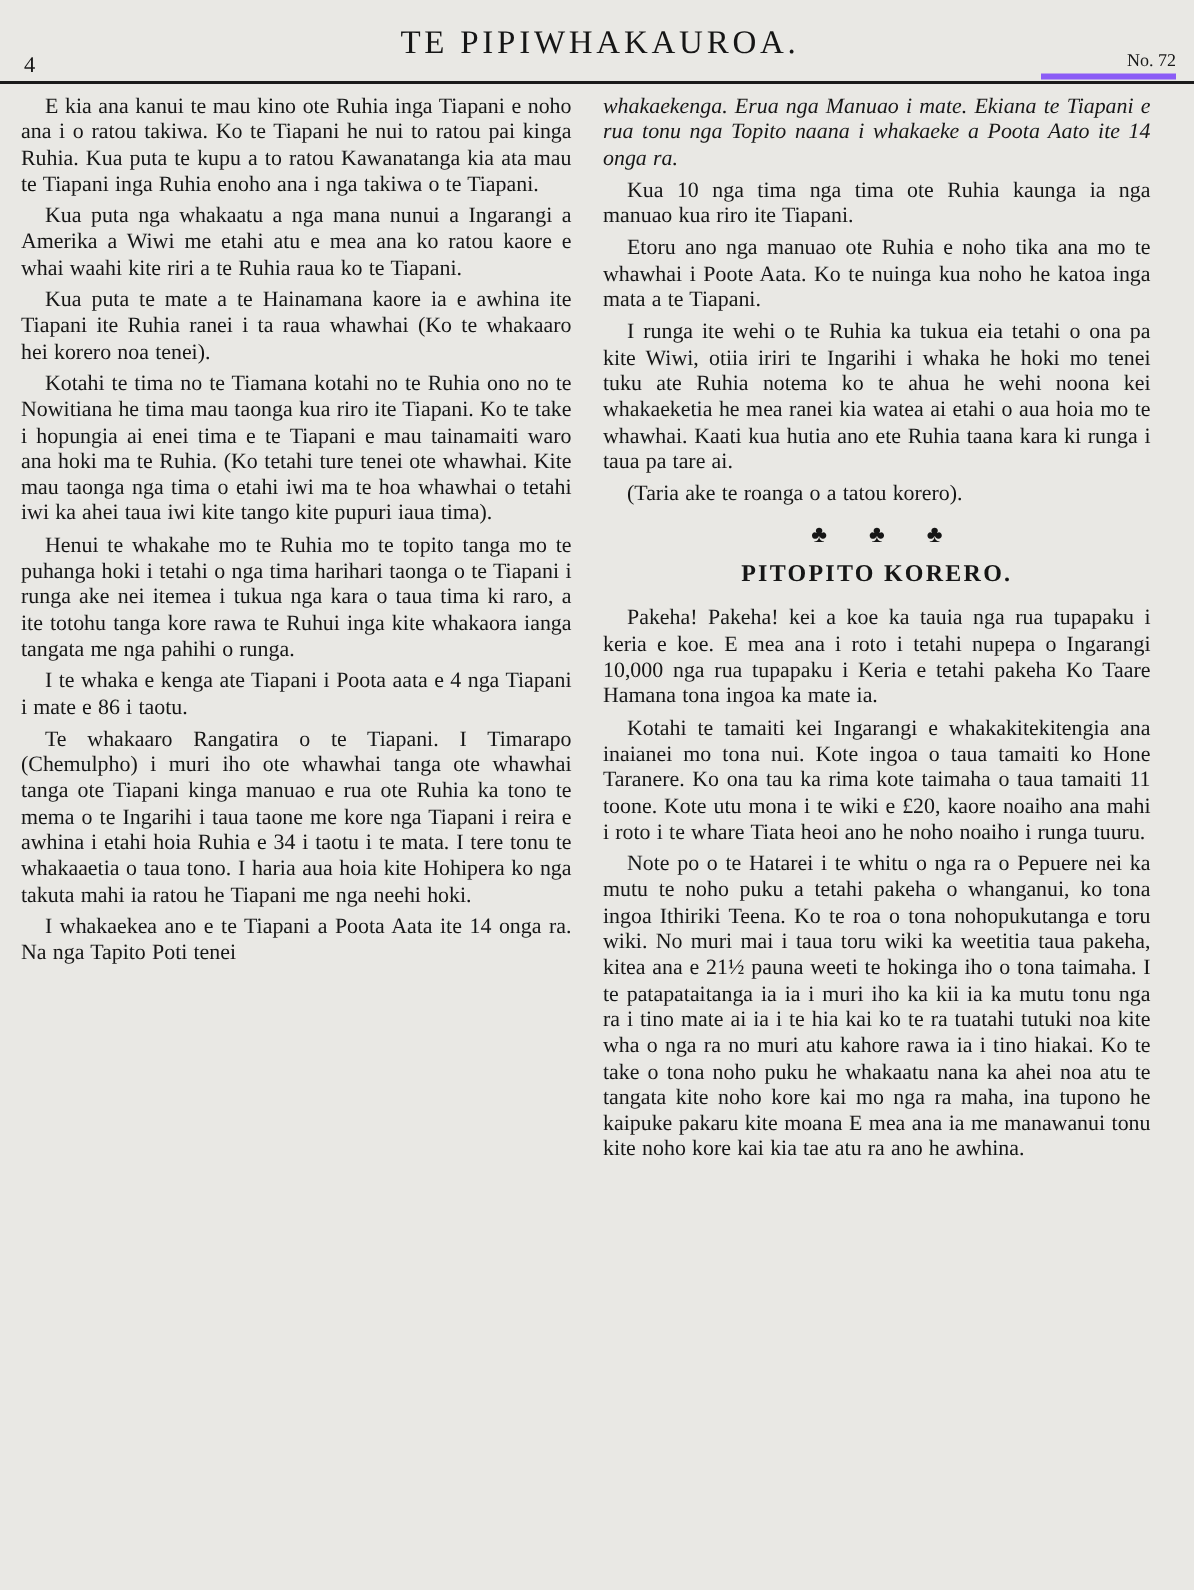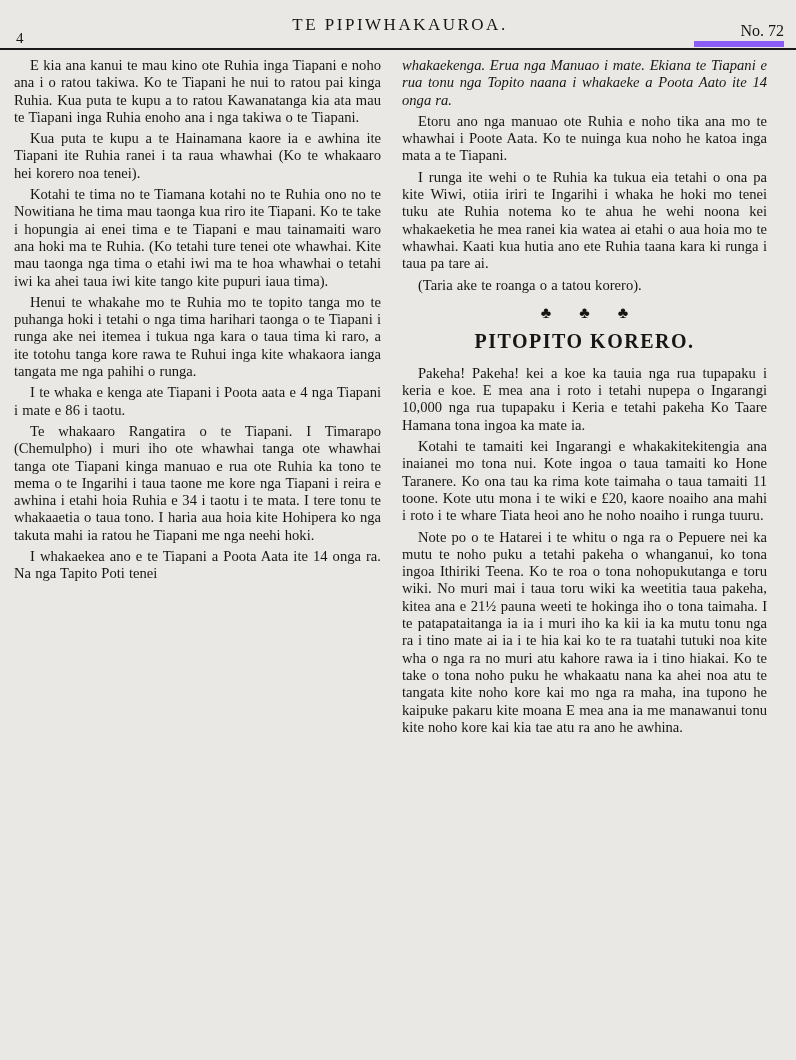--- a/index.html
+++ b/index.html
@@ -23,30 +23,30 @@
     border-bottom: 2px solid #1a1a1a;
   }
   .page-num {
     width: 90px;
     font-size: 15px;
   }
   .title {
     flex: 1;
     margin: 12px;
     text-align: center;
-    font-size: 17px;
+    font-size: 22px;
     font-weight: normal;
     letter-spacing: 2.5px;
     font-family: Liberation Serif, serif;
   }
   .issue {
     width: 90px;
     text-align: right;
-    font-size: 16px;
-    border-bottom: 6px solid #8b5cf6;
+    font-size: 12px;
+    border-bottom: 4px solid #8b5cf6;
     padding-bottom: 1px;
   }
   .columns {
     display: flex;
     align-items: flex-start;
     padding: 7px 10px 0 14px;
     height: calc(1060px - 27px);
   }
   .col { width: 376px; }
   .col-left  { padding-right: 9px; }
@@ -65,50 +65,52 @@
   }
   .para.no-indent { text-indent: 0; font-style: italic; }
   .ornament {
     text-align: center;
     font-size: 16px;
     letter-spacing: 12px;
     margin: 10px 0 8px 12px;
   }
   .section-heading {
     text-align: center;
-    font-size: 20px;
+    font-size: 16px;
     font-weight: bold;
     letter-spacing: 1.5px;
     margin: 2px 0 12px 0;
   }
 </style>
 </head>
 <body>
 
 <div class="page" style="background: rgb(233, 232, 228); color: rgb(22, 22, 22);">
 
   <header class="masthead">
     <span class="page-num">4</span>
     <h1 class="title">TE PIPIWHAKAUROA.</h1>
     <span class="issue">No. 72</span>
   </header>
 
   <main class="columns">
     <section class="col col-left">
         <p class="para">E kia ana kanui te mau kino ote Ruhia inga Tiapani e noho ana i o ratou takiwa. Ko te Tiapani he nui to ratou pai kinga Ruhia. Kua puta te kupu a to ratou Kawanatanga kia ata mau te Tiapani inga Ruhia enoho ana i nga takiwa o te Tiapani.</p>
-        <p class="para">Kua puta te kupu a te Hainamana kaore ia e awhina ite Tiapani ite Ruhia ranei i ta raua whawhai (Ko te whakaaro hei korero noa tenei).</p>
+        <p class="para">Kua puta nga whakaatu a nga mana nunui a Ingarangi a Amerika a Wiwi me etahi atu e mea ana ko ratou kaore e whai waahi kite riri a te Ruhia raua ko te Tiapani.</p>
+        <p class="para">Kua puta te mate a te Hainamana kaore ia e awhina ite Tiapani ite Ruhia ranei i ta raua whawhai (Ko te whakaaro hei korero noa tenei).</p>
         <p class="para">Kotahi te tima no te Tiamana kotahi no te Ruhia ono no te Nowitiana he tima mau taonga kua riro ite Tiapani. Ko te take i hopungia ai enei tima e te Tiapani e mau tainamaiti waro ana hoki ma te Ruhia. (Ko tetahi ture tenei ote whawhai. Kite mau taonga nga tima o etahi iwi ma te hoa whawhai o tetahi iwi ka ahei taua iwi kite tango kite pupuri iaua tima).</p>
         <p class="para">Henui te whakahe mo te Ruhia mo te topito tanga mo te puhanga hoki i tetahi o nga tima harihari taonga o te Tiapani i runga ake nei itemea i tukua nga kara o taua tima ki raro, a ite totohu tanga kore rawa te Ruhui inga kite whakaora ianga tangata me nga pahihi o runga.</p>
         <p class="para">I te whaka e kenga ate Tiapani i Poota aata e 4 nga Tiapani i mate e 86 i taotu.</p>
         <p class="para">Te whakaaro Rangatira o te Tiapani.  I Timarapo (Chemulpho) i muri iho ote whawhai tanga ote whawhai tanga ote Tiapani kinga manuao e rua ote Ruhia ka tono te mema o te Ingarihi i taua taone me kore nga Tiapani i reira e awhina i etahi hoia Ruhia e 34 i taotu i te mata. I tere tonu te whakaaetia o taua tono. I haria aua hoia kite Hohipera ko nga takuta mahi ia ratou he Tiapani me nga neehi hoki.</p>
         <p class="para">I whakaekea ano e te Tiapani a Poota Aata ite 14 onga ra.   Na nga Tapito Poti tenei</p>
       </section>
     <div class="col-divider"></div>
     <section class="col col-right">
         <p class="para no-indent">whakaekenga. Erua nga Manuao i mate. Ekiana te Tiapani e rua tonu nga Topito naana i whakaeke a Poota Aato ite 14 onga ra.</p>
+        <p class="para">Kua 10 nga tima nga tima ote Ruhia kaunga ia nga manuao kua riro ite Tiapani.</p>
         <p class="para">Etoru ano nga manuao ote Ruhia e noho tika ana mo te whawhai i Poote Aata.  Ko te nuinga kua noho he katoa inga mata a te Tiapani.</p>
         <p class="para">I runga ite wehi o te Ruhia ka tukua eia tetahi o ona pa kite Wiwi, otiia iriri te Ingarihi i whaka he hoki mo tenei tuku ate Ruhia notema ko te ahua he wehi noona kei whakaeketia he mea ranei kia watea ai etahi o aua hoia mo te whawhai.  Kaati kua hutia ano ete Ruhia taana kara ki runga i taua pa tare ai.</p>
         <p class="para">(Taria ake te roanga o a tatou korero).</p>
         <div class="ornament">♣ ♣ ♣</div>
         <h2 class="section-heading">PITOPITO KORERO.</h2>
         <p class="para">Pakeha! Pakeha! kei a koe ka tauia nga rua tupapaku i keria e koe.  E mea ana i roto i tetahi nupepa o Ingarangi 10,000 nga rua tupapaku i Keria e tetahi pakeha Ko Taare Hamana tona ingoa ka mate ia.</p>
         <p class="para">Kotahi te tamaiti kei Ingarangi e whakakitekitengia ana inaianei mo tona nui.  Kote ingoa o taua tamaiti ko Hone Taranere.  Ko ona tau ka rima kote taimaha o taua tamaiti 11 toone.  Kote utu mona i te wiki e £20, kaore noaiho ana mahi i roto i te whare Tiata heoi ano he noho noaiho i runga tuuru.</p>
         <p class="para">Note po o te Hatarei i te whitu o nga ra o Pepuere nei ka mutu te noho puku a tetahi pakeha o whanganui, ko tona ingoa Ithiriki Teena.  Ko te roa o tona nohopukutanga e toru wiki.  No muri mai i taua toru wiki ka weetitia taua pakeha, kitea ana e 21½ pauna weeti te hokinga iho o tona taimaha.  I te patapataitanga ia ia i muri iho ka kii ia ka mutu tonu nga ra i tino mate ai ia i te hia kai ko te ra tuatahi tutuki noa kite wha o nga ra no muri atu kahore rawa ia i tino hiakai. Ko te take o tona noho puku he whakaatu nana ka ahei noa atu te tangata kite noho kore kai mo nga ra maha, ina tupono he kaipuke pakaru kite moana E mea ana ia me manawanui tonu kite noho kore kai kia tae atu ra ano he awhina.</p>
       </section>
   </main>

